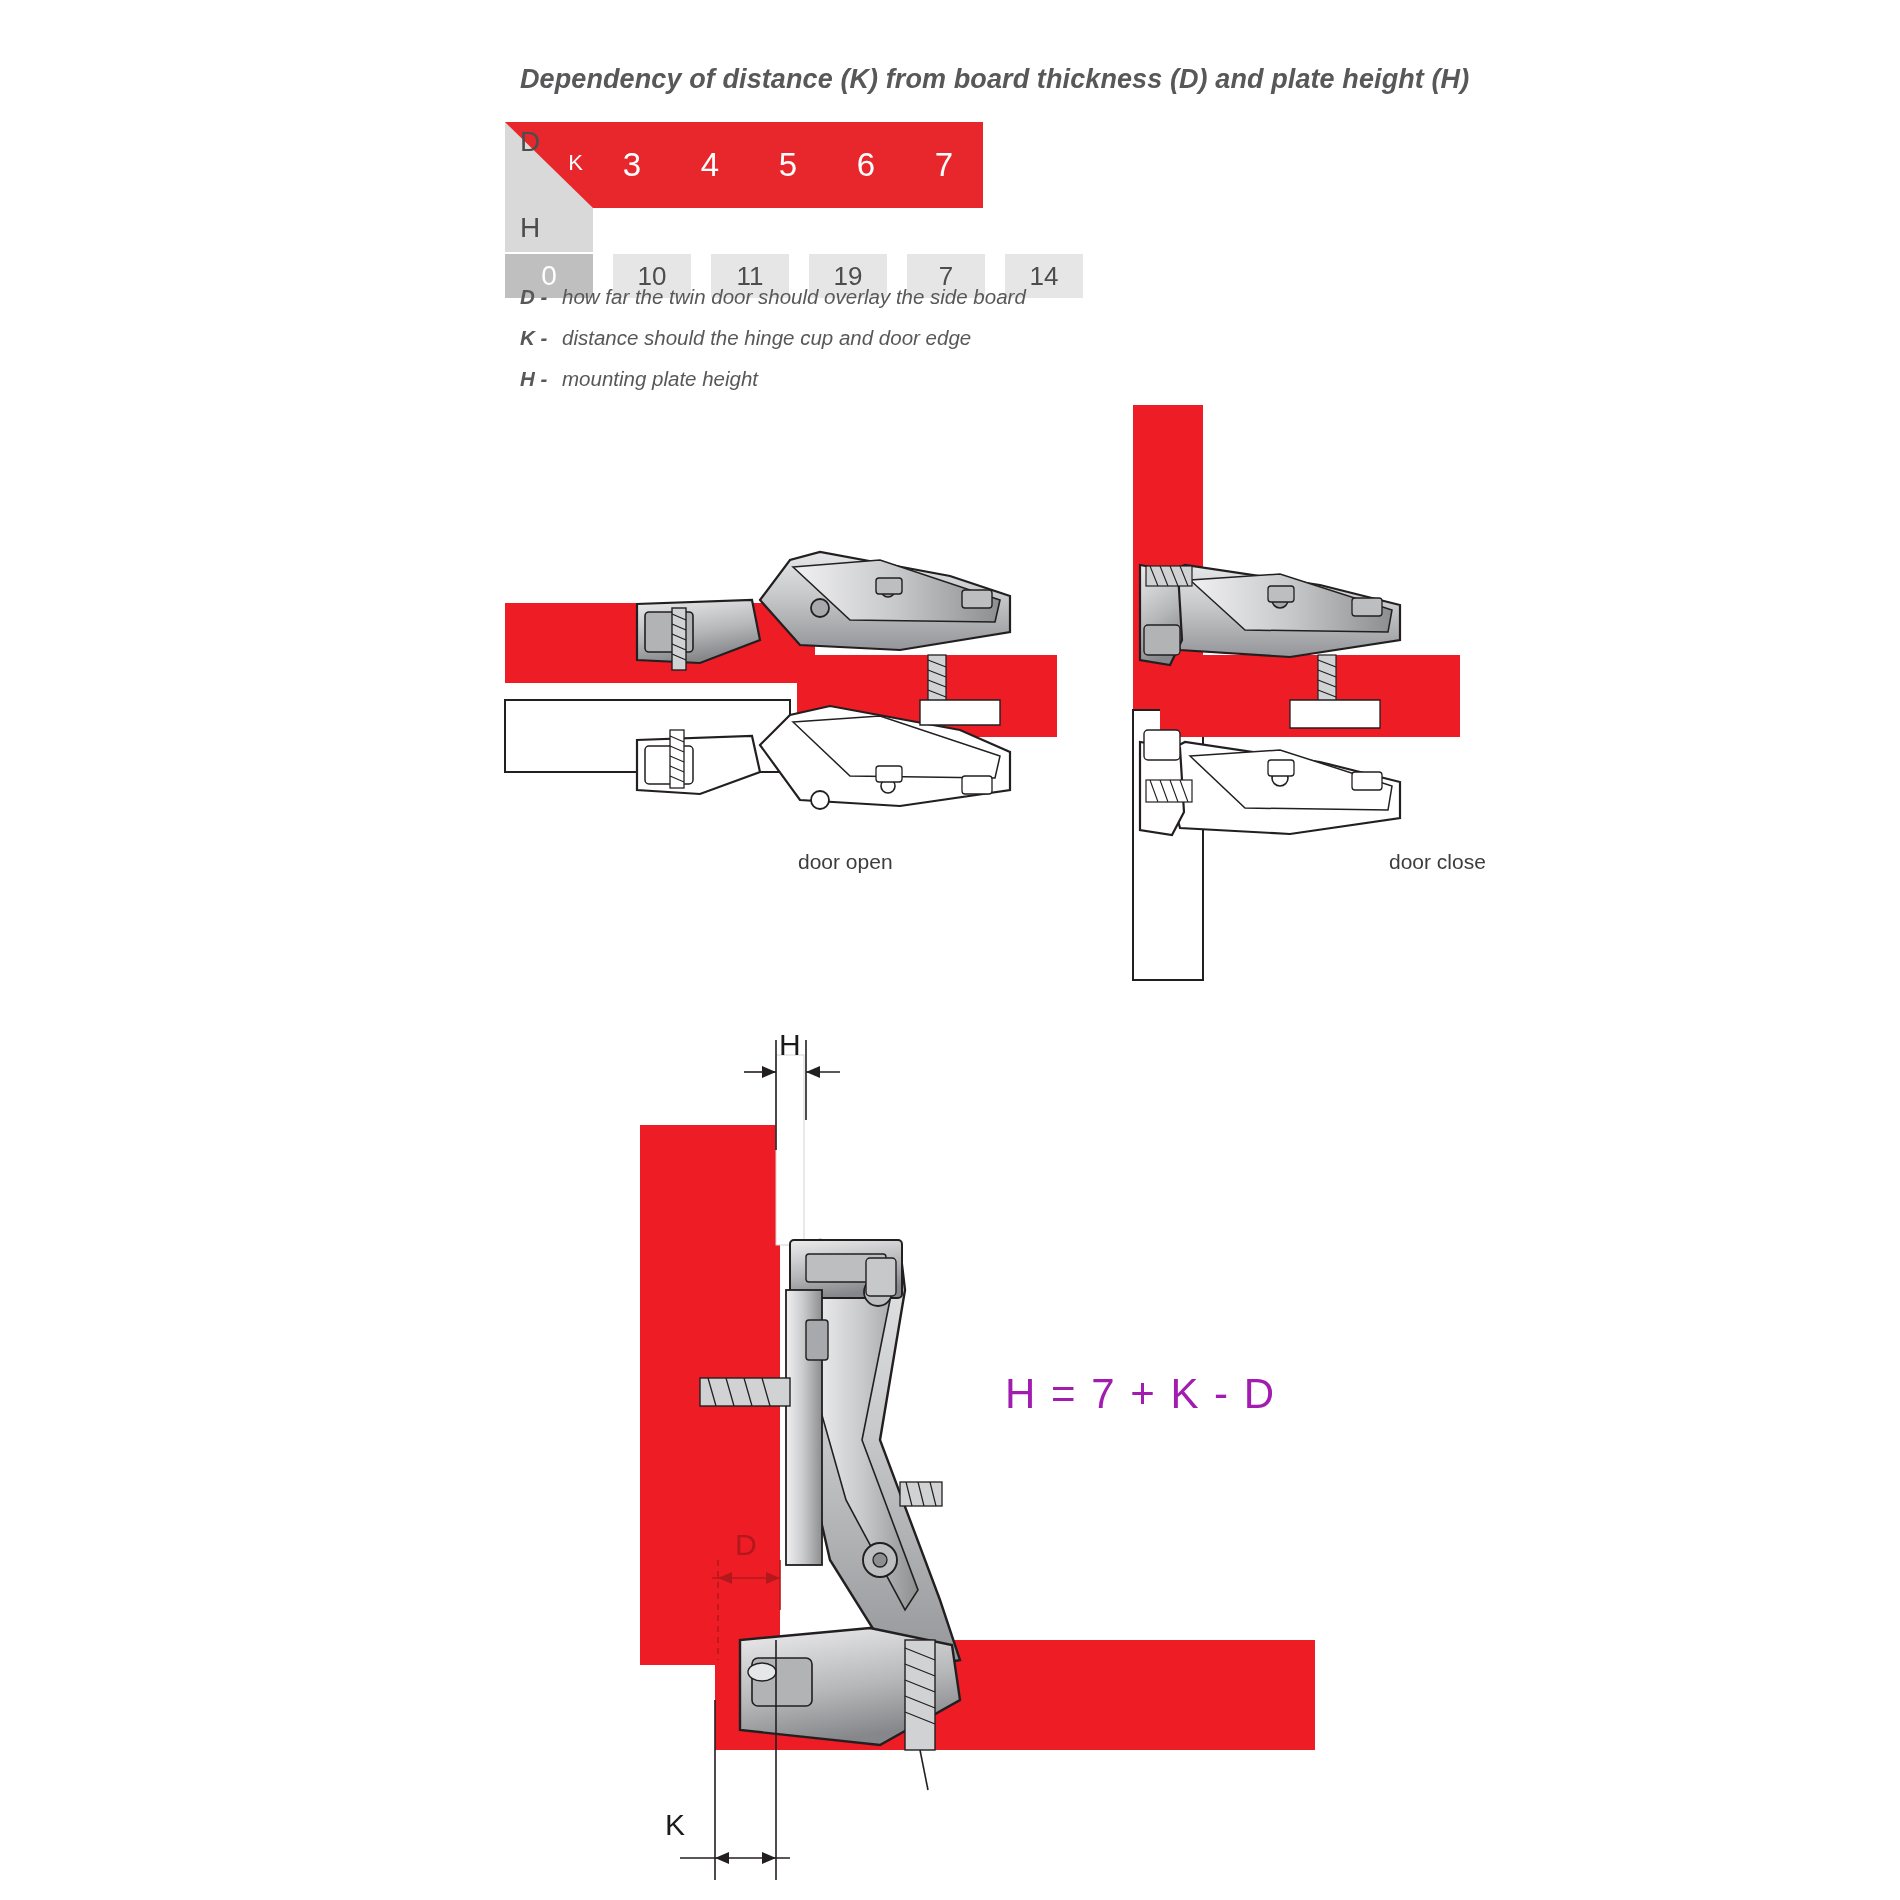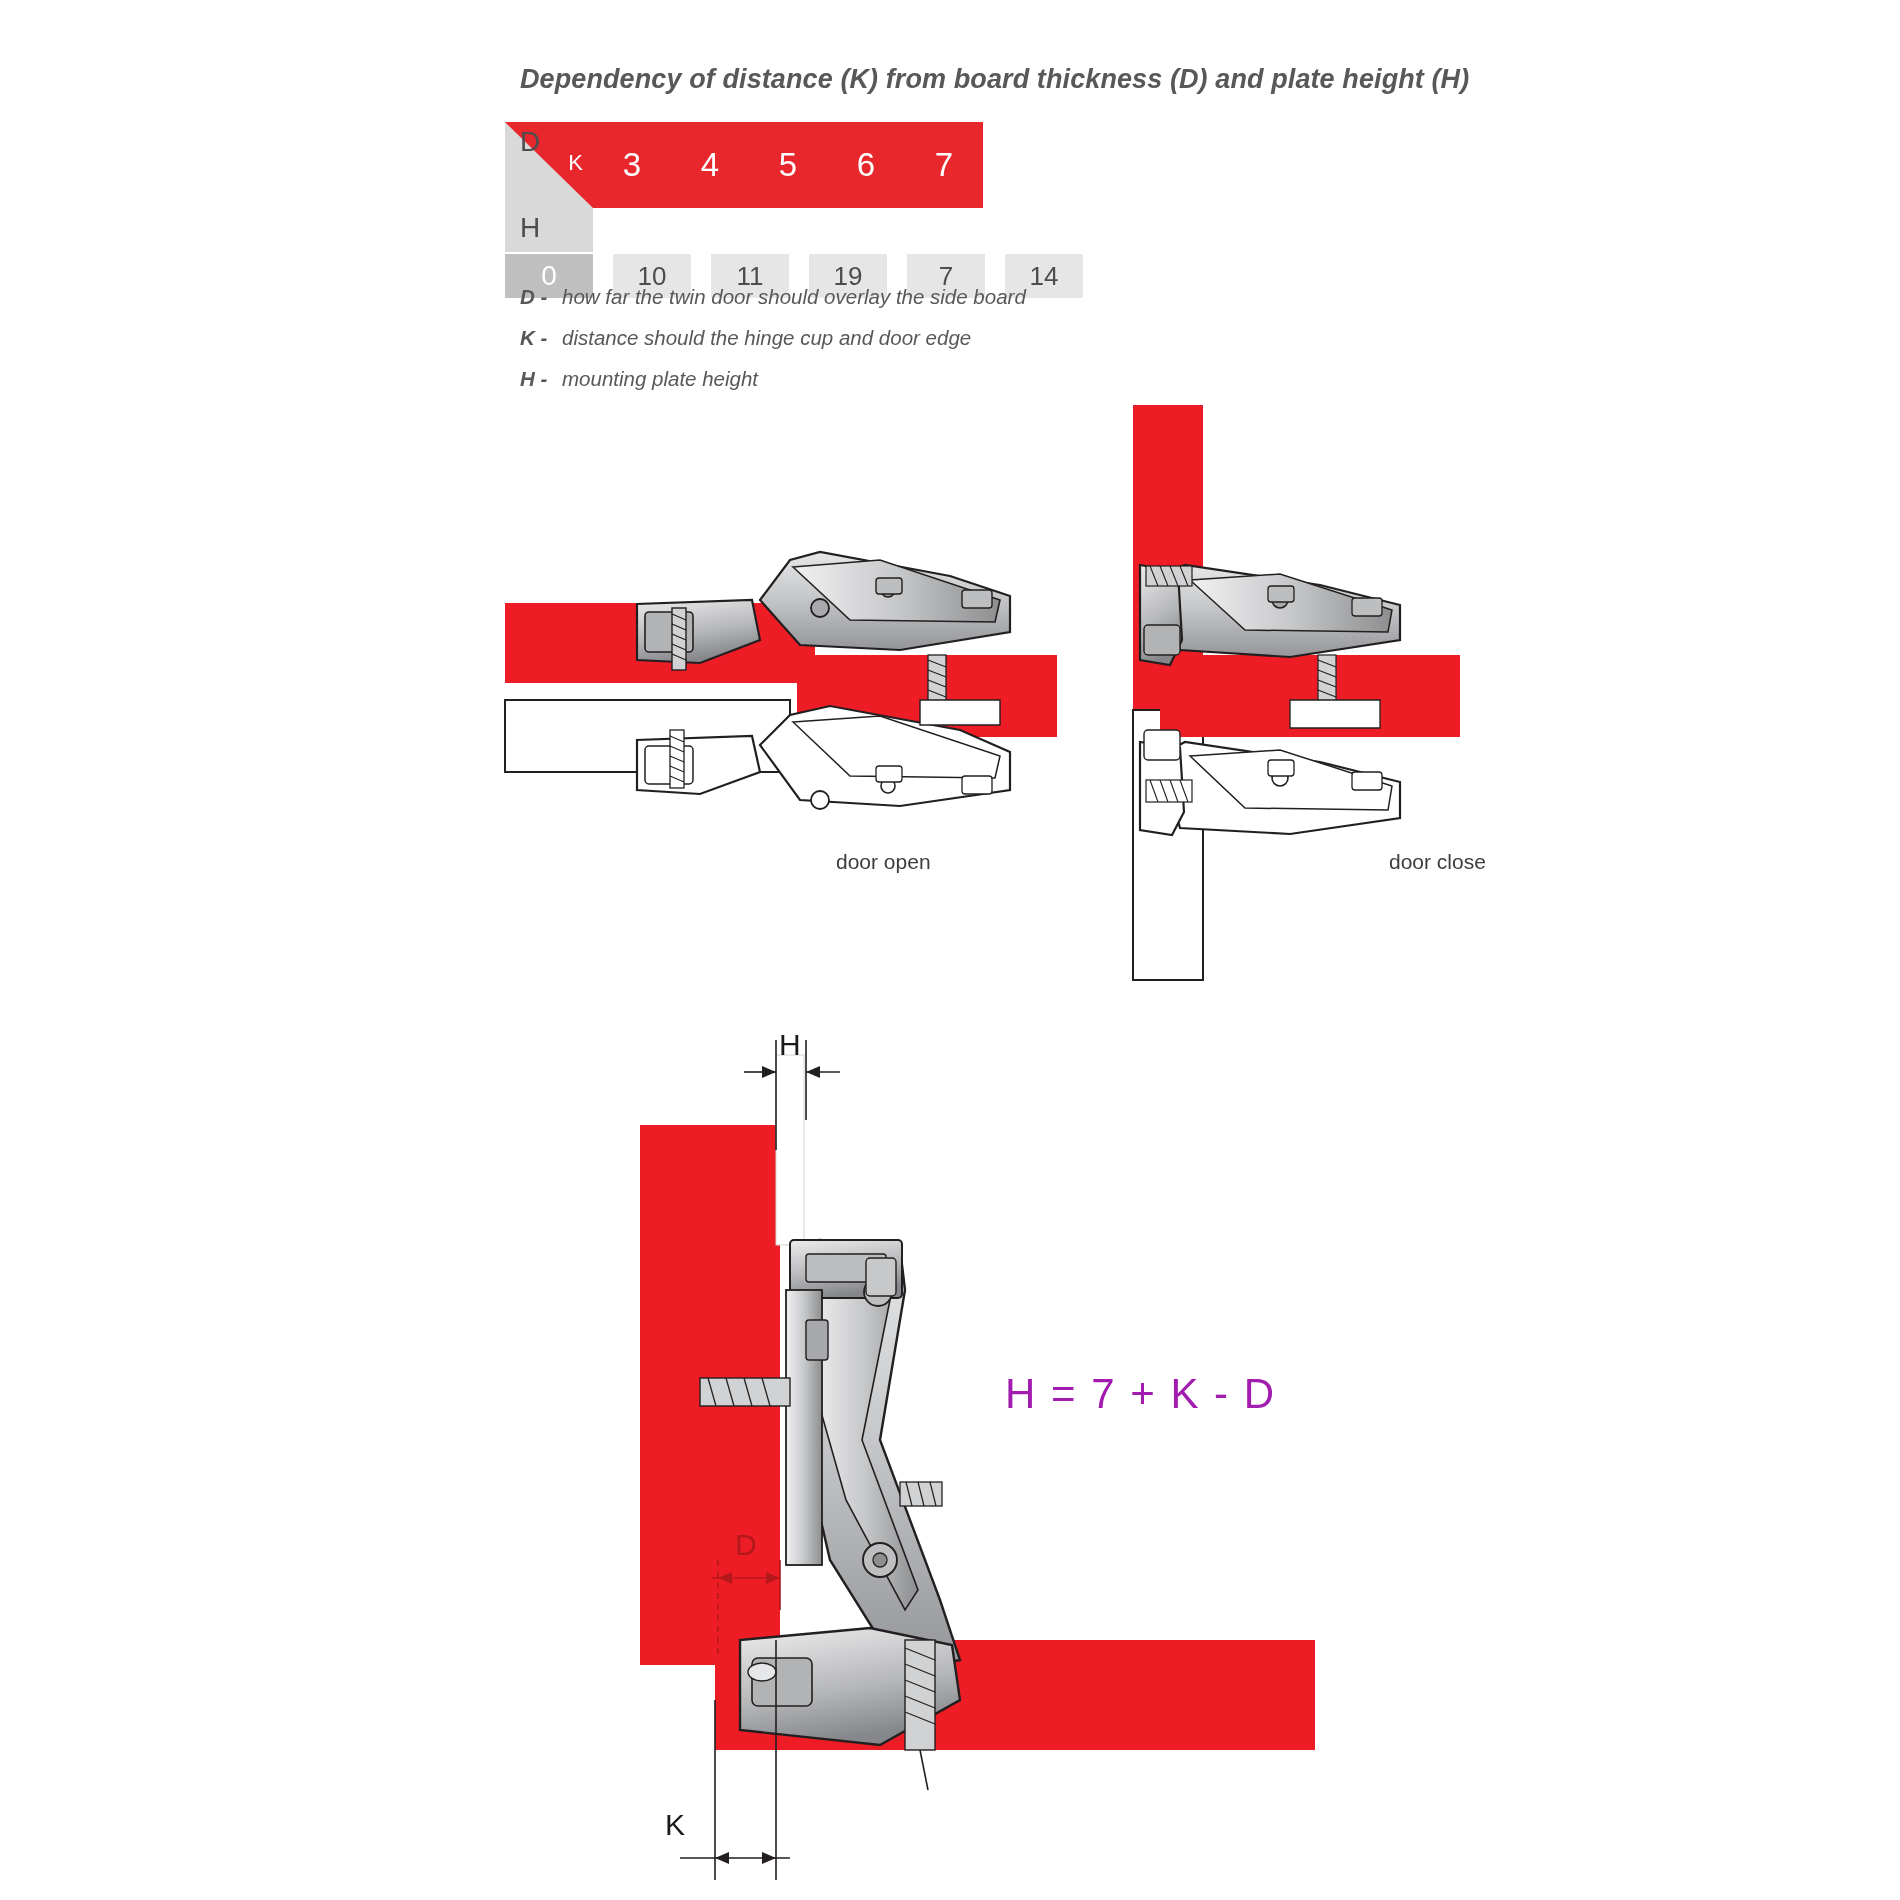--- a/index.html
+++ b/index.html
@@ -66,21 +66,21 @@
   .spacer-row{height:2px;}
 
   
   .legend{position:absolute;left:520px;top:285px;font-size:20.5px;color:#58585a;font-style:italic;}
   .legend-line{display:flex;margin-bottom:17px;white-space:nowrap;}
   .legend-key{width:42px;font-weight:bold;font-style:italic;}
   .legend-txt{font-style:italic;}
 
   
   .cap{position:absolute;font-size:21px;color:#3d3d3d;font-style:normal;}
-  #cap-open{left:836px;top:850px;}
+  #cap-open{left:798px;top:850px;}
   #cap-close{left:1389px;top:850px;}
 
   
   .formula{
     position:absolute;left:1005px;top:1370px;
     font-size:42px;color:#a21caf;letter-spacing:2px;white-space:nowrap;
   }
 
   
   .dim-letter{position:absolute;font-size:30px;color:#1a1a1a;}

